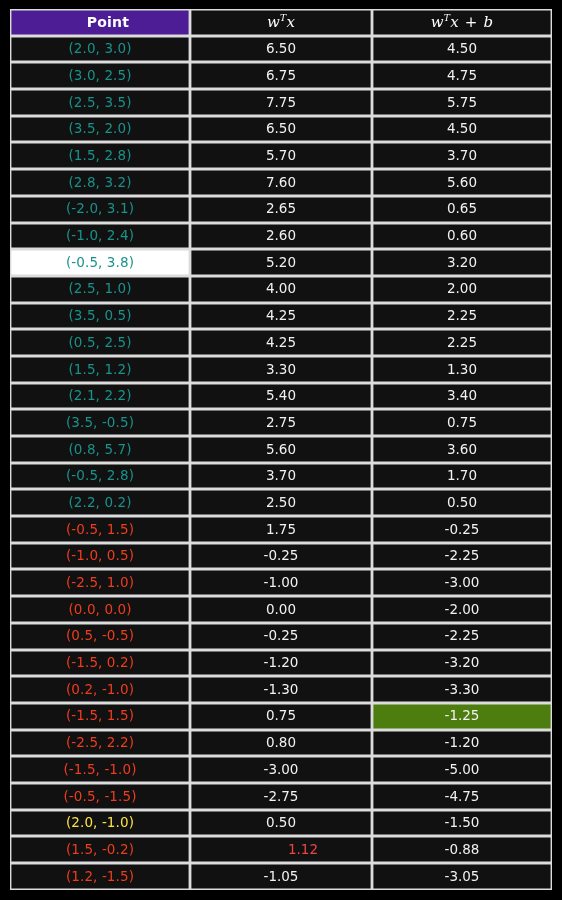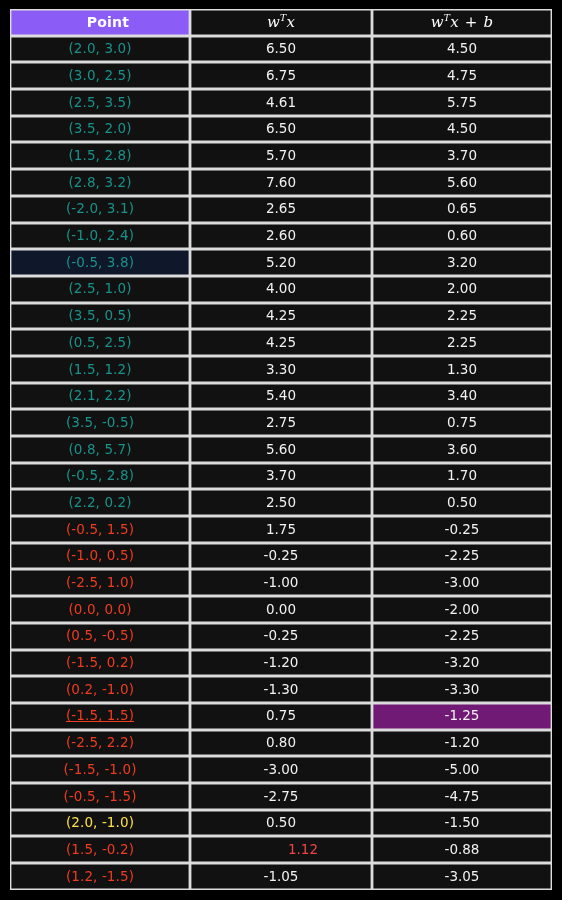--- a/index.html
+++ b/index.html
@@ -93,21 +93,21 @@
 <div id="page" style="background: rgb(0, 0, 0);">
   <div class="table-wrap">
     <table class="score-table">
       <colgroup>
         <col class="col-point">
         <col class="col-wtx">
         <col class="col-wtxb">
       </colgroup>
       <thead>
         <tr>
-          <th style="background-color: #8b5cf6; box-shadow: rgb(220, 220, 220) 0px 1.4px 0px 0px inset, rgb(220, 220, 220) 1.4px 0px 0px 0px inset, rgb(220, 220, 220) -1.4px 0px 0px 0px inset, rgb(220, 220, 220) 0px -1.4px 0px 0px inset; padding-left: 20px;">Point</th>
+          <th style="background-color: #4c1d95; box-shadow: rgb(220, 220, 220) 0px 1.4px 0px 0px inset, rgb(220, 220, 220) 1.4px 0px 0px 0px inset, rgb(220, 220, 220) -1.4px 0px 0px 0px inset, rgb(220, 220, 220) 0px -1.4px 0px 0px inset; padding-left: 20px;">Point</th>
           <th class="math" style="background-color: rgb(17, 17, 17); box-shadow: rgb(220, 220, 220) 0px 1.4px 0px 0px inset, rgb(220, 220, 220) 1.4px 0px 0px 0px inset, rgb(220, 220, 220) -1.4px 0px 0px 0px inset, rgb(220, 220, 220) 0px -1.4px 0px 0px inset;">
             <span class="mrow"><span class="mvar">w</span><span class="msup">T</span><span class="mvar">x</span></span>
           </th>
           <th class="math" style="background-color: rgb(17, 17, 17); box-shadow: rgb(220, 220, 220) 0px 1.4px 0px 0px inset, rgb(220, 220, 220) 1.4px 0px 0px 0px inset, rgb(220, 220, 220) -1.4px 0px 0px 0px inset, rgb(220, 220, 220) 0px -1.4px 0px 0px inset;">
             <span class="mrow"><span class="mvar">w</span><span class="msup">T</span><span class="mvar">x</span><span class="mop"> + </span><span class="mvar">b</span></span>
           </th>
         </tr>
       </thead>
       <tbody id="table-body">
           <tr>
@@ -115,21 +115,21 @@
             <td class="num-cell" style="background-color: rgb(17, 17, 17); box-shadow: rgb(220, 220, 220) 0px 1.4px 0px 0px inset, rgb(220, 220, 220) 1.4px 0px 0px 0px inset, rgb(220, 220, 220) -1.4px 0px 0px 0px inset, rgb(220, 220, 220) 0px -1.4px 0px 0px inset; color: rgb(242, 242, 242);">6.50</td>
             <td class="num-cell" style="background-color: rgb(17, 17, 17); box-shadow: rgb(220, 220, 220) 0px 1.4px 0px 0px inset, rgb(220, 220, 220) 1.4px 0px 0px 0px inset, rgb(220, 220, 220) -1.4px 0px 0px 0px inset, rgb(220, 220, 220) 0px -1.4px 0px 0px inset; color: rgb(242, 242, 242);">4.50</td>
           </tr>
           <tr>
             <td class="point-cell cls-pos" style="color: rgb(24, 147, 138); background-color: rgb(17, 17, 17); box-shadow: rgb(220, 220, 220) 0px 1.4px 0px 0px inset, rgb(220, 220, 220) 1.4px 0px 0px 0px inset, rgb(220, 220, 220) -1.4px 0px 0px 0px inset, rgb(220, 220, 220) 0px -1.4px 0px 0px inset;">(3.0, 2.5)</td>
             <td class="num-cell" style="background-color: rgb(17, 17, 17); box-shadow: rgb(220, 220, 220) 0px 1.4px 0px 0px inset, rgb(220, 220, 220) 1.4px 0px 0px 0px inset, rgb(220, 220, 220) -1.4px 0px 0px 0px inset, rgb(220, 220, 220) 0px -1.4px 0px 0px inset; color: rgb(242, 242, 242);">6.75</td>
             <td class="num-cell" style="background-color: rgb(17, 17, 17); box-shadow: rgb(220, 220, 220) 0px 1.4px 0px 0px inset, rgb(220, 220, 220) 1.4px 0px 0px 0px inset, rgb(220, 220, 220) -1.4px 0px 0px 0px inset, rgb(220, 220, 220) 0px -1.4px 0px 0px inset; color: rgb(242, 242, 242);">4.75</td>
           </tr>
           <tr>
             <td class="point-cell cls-pos" style="color: rgb(24, 147, 138); background-color: rgb(17, 17, 17); box-shadow: rgb(220, 220, 220) 0px 1.4px 0px 0px inset, rgb(220, 220, 220) 1.4px 0px 0px 0px inset, rgb(220, 220, 220) -1.4px 0px 0px 0px inset, rgb(220, 220, 220) 0px -1.4px 0px 0px inset;">(2.5, 3.5)</td>
-            <td class="num-cell" style="background-color: rgb(17, 17, 17); box-shadow: rgb(220, 220, 220) 0px 1.4px 0px 0px inset, rgb(220, 220, 220) 1.4px 0px 0px 0px inset, rgb(220, 220, 220) -1.4px 0px 0px 0px inset, rgb(220, 220, 220) 0px -1.4px 0px 0px inset; color: rgb(242, 242, 242);">4.61</td>
+            <td class="num-cell" style="background-color: rgb(17, 17, 17); box-shadow: rgb(220, 220, 220) 0px 1.4px 0px 0px inset, rgb(220, 220, 220) 1.4px 0px 0px 0px inset, rgb(220, 220, 220) -1.4px 0px 0px 0px inset, rgb(220, 220, 220) 0px -1.4px 0px 0px inset; color: rgb(242, 242, 242);">7.75</td>
             <td class="num-cell" style="background-color: rgb(17, 17, 17); box-shadow: rgb(220, 220, 220) 0px 1.4px 0px 0px inset, rgb(220, 220, 220) 1.4px 0px 0px 0px inset, rgb(220, 220, 220) -1.4px 0px 0px 0px inset, rgb(220, 220, 220) 0px -1.4px 0px 0px inset; color: rgb(242, 242, 242);">5.75</td>
           </tr>
           <tr>
             <td class="point-cell cls-pos" style="color: rgb(24, 147, 138); background-color: rgb(17, 17, 17); box-shadow: rgb(220, 220, 220) 0px 1.4px 0px 0px inset, rgb(220, 220, 220) 1.4px 0px 0px 0px inset, rgb(220, 220, 220) -1.4px 0px 0px 0px inset, rgb(220, 220, 220) 0px -1.4px 0px 0px inset;">(3.5, 2.0)</td>
             <td class="num-cell" style="background-color: rgb(17, 17, 17); box-shadow: rgb(220, 220, 220) 0px 1.4px 0px 0px inset, rgb(220, 220, 220) 1.4px 0px 0px 0px inset, rgb(220, 220, 220) -1.4px 0px 0px 0px inset, rgb(220, 220, 220) 0px -1.4px 0px 0px inset; color: rgb(242, 242, 242);">6.50</td>
             <td class="num-cell" style="background-color: rgb(17, 17, 17); box-shadow: rgb(220, 220, 220) 0px 1.4px 0px 0px inset, rgb(220, 220, 220) 1.4px 0px 0px 0px inset, rgb(220, 220, 220) -1.4px 0px 0px 0px inset, rgb(220, 220, 220) 0px -1.4px 0px 0px inset; color: rgb(242, 242, 242);">4.50</td>
           </tr>
           <tr>
             <td class="point-cell cls-pos" style="color: rgb(24, 147, 138); background-color: rgb(17, 17, 17); box-shadow: rgb(220, 220, 220) 0px 1.4px 0px 0px inset, rgb(220, 220, 220) 1.4px 0px 0px 0px inset, rgb(220, 220, 220) -1.4px 0px 0px 0px inset, rgb(220, 220, 220) 0px -1.4px 0px 0px inset;">(1.5, 2.8)</td>
             <td class="num-cell" style="background-color: rgb(17, 17, 17); box-shadow: rgb(220, 220, 220) 0px 1.4px 0px 0px inset, rgb(220, 220, 220) 1.4px 0px 0px 0px inset, rgb(220, 220, 220) -1.4px 0px 0px 0px inset, rgb(220, 220, 220) 0px -1.4px 0px 0px inset; color: rgb(242, 242, 242);">5.70</td>
@@ -144,21 +144,21 @@
             <td class="point-cell cls-pos" style="color: rgb(24, 147, 138); background-color: rgb(17, 17, 17); box-shadow: rgb(220, 220, 220) 0px 1.4px 0px 0px inset, rgb(220, 220, 220) 1.4px 0px 0px 0px inset, rgb(220, 220, 220) -1.4px 0px 0px 0px inset, rgb(220, 220, 220) 0px -1.4px 0px 0px inset;">(-2.0, 3.1)</td>
             <td class="num-cell" style="background-color: rgb(17, 17, 17); box-shadow: rgb(220, 220, 220) 0px 1.4px 0px 0px inset, rgb(220, 220, 220) 1.4px 0px 0px 0px inset, rgb(220, 220, 220) -1.4px 0px 0px 0px inset, rgb(220, 220, 220) 0px -1.4px 0px 0px inset; color: rgb(242, 242, 242);">2.65</td>
             <td class="num-cell" style="background-color: rgb(17, 17, 17); box-shadow: rgb(220, 220, 220) 0px 1.4px 0px 0px inset, rgb(220, 220, 220) 1.4px 0px 0px 0px inset, rgb(220, 220, 220) -1.4px 0px 0px 0px inset, rgb(220, 220, 220) 0px -1.4px 0px 0px inset; color: rgb(242, 242, 242);">0.65</td>
           </tr>
           <tr>
             <td class="point-cell cls-pos" style="color: rgb(24, 147, 138); background-color: rgb(17, 17, 17); box-shadow: rgb(220, 220, 220) 0px 1.4px 0px 0px inset, rgb(220, 220, 220) 1.4px 0px 0px 0px inset, rgb(220, 220, 220) -1.4px 0px 0px 0px inset, rgb(220, 220, 220) 0px -1.4px 0px 0px inset;">(-1.0, 2.4)</td>
             <td class="num-cell" style="background-color: rgb(17, 17, 17); box-shadow: rgb(220, 220, 220) 0px 1.4px 0px 0px inset, rgb(220, 220, 220) 1.4px 0px 0px 0px inset, rgb(220, 220, 220) -1.4px 0px 0px 0px inset, rgb(220, 220, 220) 0px -1.4px 0px 0px inset; color: rgb(242, 242, 242);">2.60</td>
             <td class="num-cell" style="background-color: rgb(17, 17, 17); box-shadow: rgb(220, 220, 220) 0px 1.4px 0px 0px inset, rgb(220, 220, 220) 1.4px 0px 0px 0px inset, rgb(220, 220, 220) -1.4px 0px 0px 0px inset, rgb(220, 220, 220) 0px -1.4px 0px 0px inset; color: rgb(242, 242, 242);">0.60</td>
           </tr>
           <tr>
-            <td class="point-cell cls-pos" style="color: rgb(24, 147, 138); background-color: #0f172a; box-shadow: rgb(220, 220, 220) 0px 1.4px 0px 0px inset, rgb(220, 220, 220) 1.4px 0px 0px 0px inset, rgb(220, 220, 220) -1.4px 0px 0px 0px inset, rgb(220, 220, 220) 0px -1.4px 0px 0px inset;">(-0.5, 3.8)</td>
+            <td class="point-cell cls-pos" style="color: rgb(24, 147, 138); background-color: #ffffff; box-shadow: rgb(220, 220, 220) 0px 1.4px 0px 0px inset, rgb(220, 220, 220) 1.4px 0px 0px 0px inset, rgb(220, 220, 220) -1.4px 0px 0px 0px inset, rgb(220, 220, 220) 0px -1.4px 0px 0px inset;">(-0.5, 3.8)</td>
             <td class="num-cell" style="background-color: rgb(17, 17, 17); box-shadow: rgb(220, 220, 220) 0px 1.4px 0px 0px inset, rgb(220, 220, 220) 1.4px 0px 0px 0px inset, rgb(220, 220, 220) -1.4px 0px 0px 0px inset, rgb(220, 220, 220) 0px -1.4px 0px 0px inset; color: rgb(242, 242, 242);">5.20</td>
             <td class="num-cell" style="background-color: rgb(17, 17, 17); box-shadow: rgb(220, 220, 220) 0px 1.4px 0px 0px inset, rgb(220, 220, 220) 1.4px 0px 0px 0px inset, rgb(220, 220, 220) -1.4px 0px 0px 0px inset, rgb(220, 220, 220) 0px -1.4px 0px 0px inset; color: rgb(242, 242, 242);">3.20</td>
           </tr>
           <tr>
             <td class="point-cell cls-pos" style="color: rgb(24, 147, 138); background-color: rgb(17, 17, 17); box-shadow: rgb(220, 220, 220) 0px 1.4px 0px 0px inset, rgb(220, 220, 220) 1.4px 0px 0px 0px inset, rgb(220, 220, 220) -1.4px 0px 0px 0px inset, rgb(220, 220, 220) 0px -1.4px 0px 0px inset;">(2.5, 1.0)</td>
             <td class="num-cell" style="background-color: rgb(17, 17, 17); box-shadow: rgb(220, 220, 220) 0px 1.4px 0px 0px inset, rgb(220, 220, 220) 1.4px 0px 0px 0px inset, rgb(220, 220, 220) -1.4px 0px 0px 0px inset, rgb(220, 220, 220) 0px -1.4px 0px 0px inset; color: rgb(242, 242, 242);">4.00</td>
             <td class="num-cell" style="background-color: rgb(17, 17, 17); box-shadow: rgb(220, 220, 220) 0px 1.4px 0px 0px inset, rgb(220, 220, 220) 1.4px 0px 0px 0px inset, rgb(220, 220, 220) -1.4px 0px 0px 0px inset, rgb(220, 220, 220) 0px -1.4px 0px 0px inset; color: rgb(242, 242, 242);">2.00</td>
           </tr>
           <tr>
             <td class="point-cell cls-pos" style="color: rgb(24, 147, 138); background-color: rgb(17, 17, 17); box-shadow: rgb(220, 220, 220) 0px 1.4px 0px 0px inset, rgb(220, 220, 220) 1.4px 0px 0px 0px inset, rgb(220, 220, 220) -1.4px 0px 0px 0px inset, rgb(220, 220, 220) 0px -1.4px 0px 0px inset;">(3.5, 0.5)</td>
@@ -229,23 +229,23 @@
             <td class="point-cell cls-neg" style="color: rgb(240, 60, 30); background-color: rgb(17, 17, 17); box-shadow: rgb(220, 220, 220) 0px 1.4px 0px 0px inset, rgb(220, 220, 220) 1.4px 0px 0px 0px inset, rgb(220, 220, 220) -1.4px 0px 0px 0px inset, rgb(220, 220, 220) 0px -1.4px 0px 0px inset;">(-1.5, 0.2)</td>
             <td class="num-cell" style="background-color: rgb(17, 17, 17); box-shadow: rgb(220, 220, 220) 0px 1.4px 0px 0px inset, rgb(220, 220, 220) 1.4px 0px 0px 0px inset, rgb(220, 220, 220) -1.4px 0px 0px 0px inset, rgb(220, 220, 220) 0px -1.4px 0px 0px inset; color: rgb(242, 242, 242);">-1.20</td>
             <td class="num-cell" style="background-color: rgb(17, 17, 17); box-shadow: rgb(220, 220, 220) 0px 1.4px 0px 0px inset, rgb(220, 220, 220) 1.4px 0px 0px 0px inset, rgb(220, 220, 220) -1.4px 0px 0px 0px inset, rgb(220, 220, 220) 0px -1.4px 0px 0px inset; color: rgb(242, 242, 242);">-3.20</td>
           </tr>
           <tr>
             <td class="point-cell cls-neg" style="color: rgb(240, 60, 30); background-color: rgb(17, 17, 17); box-shadow: rgb(220, 220, 220) 0px 1.4px 0px 0px inset, rgb(220, 220, 220) 1.4px 0px 0px 0px inset, rgb(220, 220, 220) -1.4px 0px 0px 0px inset, rgb(220, 220, 220) 0px -1.4px 0px 0px inset;">(0.2, -1.0)</td>
             <td class="num-cell" style="background-color: rgb(17, 17, 17); box-shadow: rgb(220, 220, 220) 0px 1.4px 0px 0px inset, rgb(220, 220, 220) 1.4px 0px 0px 0px inset, rgb(220, 220, 220) -1.4px 0px 0px 0px inset, rgb(220, 220, 220) 0px -1.4px 0px 0px inset; color: rgb(242, 242, 242);">-1.30</td>
             <td class="num-cell" style="background-color: rgb(17, 17, 17); box-shadow: rgb(220, 220, 220) 0px 1.4px 0px 0px inset, rgb(220, 220, 220) 1.4px 0px 0px 0px inset, rgb(220, 220, 220) -1.4px 0px 0px 0px inset, rgb(220, 220, 220) 0px -1.4px 0px 0px inset; color: rgb(242, 242, 242);">-3.30</td>
           </tr>
           <tr>
-            <td class="point-cell cls-neg" style="color: rgb(240, 60, 30); background-color: rgb(17, 17, 17); box-shadow: rgb(220, 220, 220) 0px 1.4px 0px 0px inset, rgb(220, 220, 220) 1.4px 0px 0px 0px inset, rgb(220, 220, 220) -1.4px 0px 0px 0px inset, rgb(220, 220, 220) 0px -1.4px 0px 0px inset; text-decoration: underline;">(-1.5, 1.5)</td>
+            <td class="point-cell cls-neg" style="color: rgb(240, 60, 30); background-color: rgb(17, 17, 17); box-shadow: rgb(220, 220, 220) 0px 1.4px 0px 0px inset, rgb(220, 220, 220) 1.4px 0px 0px 0px inset, rgb(220, 220, 220) -1.4px 0px 0px 0px inset, rgb(220, 220, 220) 0px -1.4px 0px 0px inset;">(-1.5, 1.5)</td>
             <td class="num-cell" style="background-color: rgb(17, 17, 17); box-shadow: rgb(220, 220, 220) 0px 1.4px 0px 0px inset, rgb(220, 220, 220) 1.4px 0px 0px 0px inset, rgb(220, 220, 220) -1.4px 0px 0px 0px inset, rgb(220, 220, 220) 0px -1.4px 0px 0px inset; color: rgb(242, 242, 242);">0.75</td>
-            <td class="num-cell" style="background-color: #701a75; box-shadow: rgb(220, 220, 220) 0px 1.4px 0px 0px inset, rgb(220, 220, 220) 1.4px 0px 0px 0px inset, rgb(220, 220, 220) -1.4px 0px 0px 0px inset, rgb(220, 220, 220) 0px -1.4px 0px 0px inset; color: rgb(242, 242, 242);">-1.25</td>
+            <td class="num-cell" style="background-color: #4d7c0f; box-shadow: rgb(220, 220, 220) 0px 1.4px 0px 0px inset, rgb(220, 220, 220) 1.4px 0px 0px 0px inset, rgb(220, 220, 220) -1.4px 0px 0px 0px inset, rgb(220, 220, 220) 0px -1.4px 0px 0px inset; color: rgb(242, 242, 242);">-1.25</td>
           </tr>
           <tr>
             <td class="point-cell cls-neg" style="color: rgb(240, 60, 30); background-color: rgb(17, 17, 17); box-shadow: rgb(220, 220, 220) 0px 1.4px 0px 0px inset, rgb(220, 220, 220) 1.4px 0px 0px 0px inset, rgb(220, 220, 220) -1.4px 0px 0px 0px inset, rgb(220, 220, 220) 0px -1.4px 0px 0px inset;">(-2.5, 2.2)</td>
             <td class="num-cell" style="background-color: rgb(17, 17, 17); box-shadow: rgb(220, 220, 220) 0px 1.4px 0px 0px inset, rgb(220, 220, 220) 1.4px 0px 0px 0px inset, rgb(220, 220, 220) -1.4px 0px 0px 0px inset, rgb(220, 220, 220) 0px -1.4px 0px 0px inset; color: rgb(242, 242, 242);">0.80</td>
             <td class="num-cell" style="background-color: rgb(17, 17, 17); box-shadow: rgb(220, 220, 220) 0px 1.4px 0px 0px inset, rgb(220, 220, 220) 1.4px 0px 0px 0px inset, rgb(220, 220, 220) -1.4px 0px 0px 0px inset, rgb(220, 220, 220) 0px -1.4px 0px 0px inset; color: rgb(242, 242, 242);">-1.20</td>
           </tr>
           <tr>
             <td class="point-cell cls-neg" style="color: rgb(240, 60, 30); background-color: rgb(17, 17, 17); box-shadow: rgb(220, 220, 220) 0px 1.4px 0px 0px inset, rgb(220, 220, 220) 1.4px 0px 0px 0px inset, rgb(220, 220, 220) -1.4px 0px 0px 0px inset, rgb(220, 220, 220) 0px -1.4px 0px 0px inset;">(-1.5, -1.0)</td>
             <td class="num-cell" style="background-color: rgb(17, 17, 17); box-shadow: rgb(220, 220, 220) 0px 1.4px 0px 0px inset, rgb(220, 220, 220) 1.4px 0px 0px 0px inset, rgb(220, 220, 220) -1.4px 0px 0px 0px inset, rgb(220, 220, 220) 0px -1.4px 0px 0px inset; color: rgb(242, 242, 242);">-3.00</td>
             <td class="num-cell" style="background-color: rgb(17, 17, 17); box-shadow: rgb(220, 220, 220) 0px 1.4px 0px 0px inset, rgb(220, 220, 220) 1.4px 0px 0px 0px inset, rgb(220, 220, 220) -1.4px 0px 0px 0px inset, rgb(220, 220, 220) 0px -1.4px 0px 0px inset; color: rgb(242, 242, 242);">-5.00</td>

